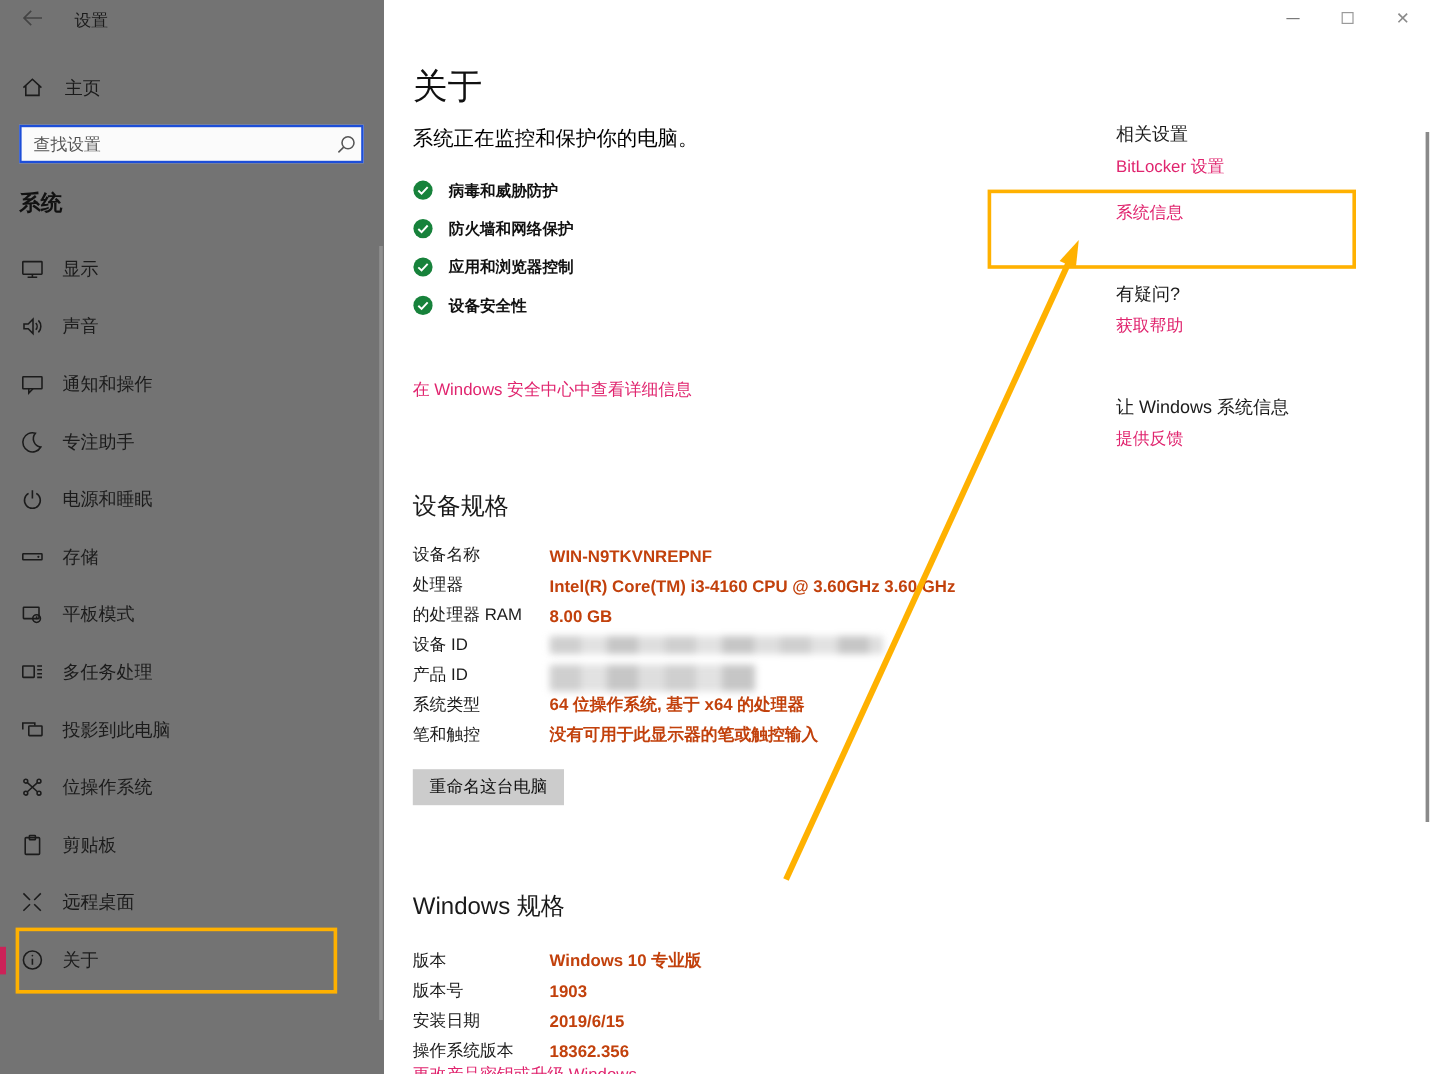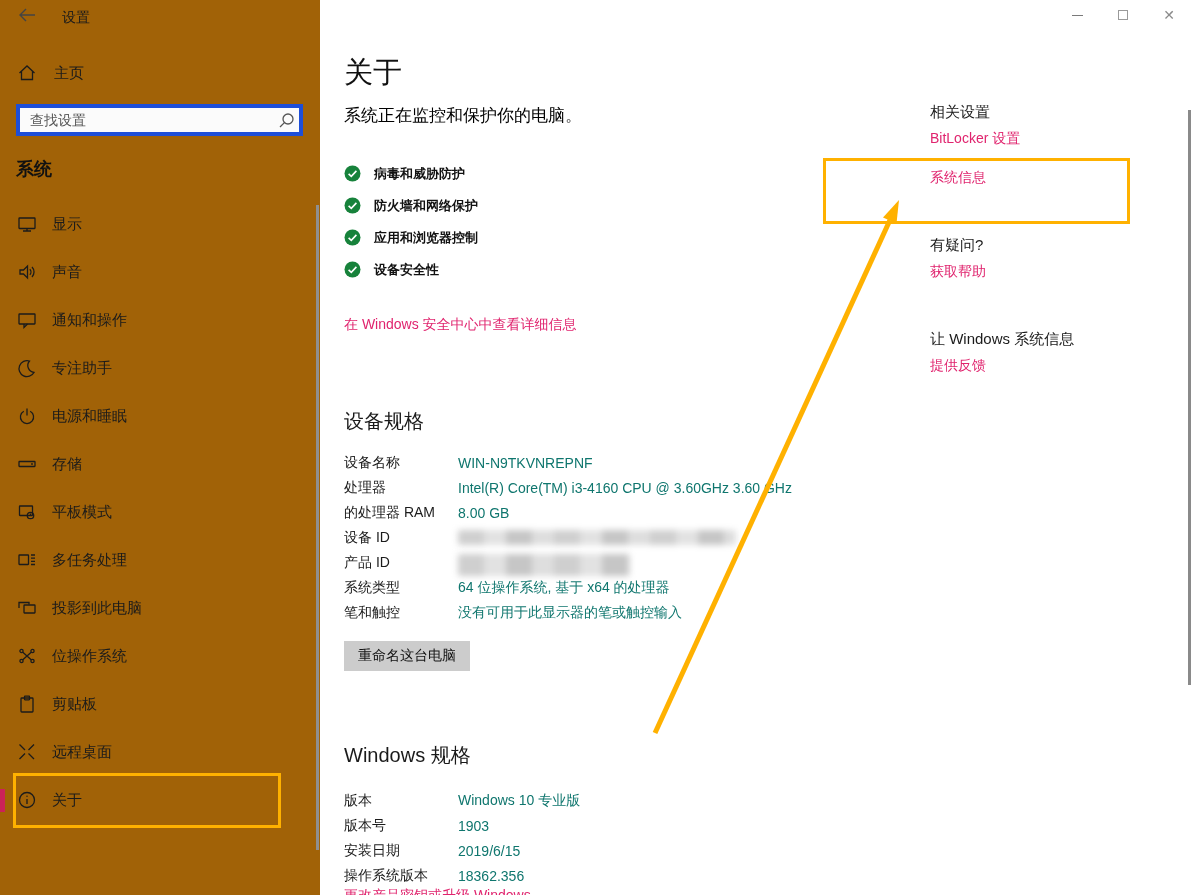--- a/index.html
+++ b/index.html
@@ -1,27 +1,27 @@
 <!DOCTYPE html>
 <html><head>
 <meta charset="utf-8">
 <style>
   * { margin:0; padding:0; box-sizing:border-box; }
   html,body { background:#fff; }
   body { font-family:"Liberation Sans","DejaVu Sans",sans-serif; }
   .screen { position:relative; width:1196px; height:895px; overflow:hidden; background:#fff; }
 
   
-  .sidebar { position:absolute; left:0; top:0; width:320px; height:895px; background:#a16207; }
+  .sidebar { position:absolute; left:0; top:0; width:320px; height:895px; background:#737373; }
   .back-btn { position:absolute; left:12px; top:5px; width:30px; height:24px; display:flex; align-items:center; justify-content:center; cursor:pointer; }
   .app-title { position:absolute; left:62px; top:9px; font-size:14px; color:#1b1b1b; }
   .home-item { position:absolute; left:0; top:58px; width:320px; height:30px; display:flex; align-items:center; cursor:pointer; }
   .home-item .nav-icon { margin-left:16px; }
   .home-item .nav-label { margin-left:16px; font-size:15px; color:#1b1b1b; }
-  .search-box { position:absolute; left:16px; top:104px; width:287px; height:32px; background:#fbfbfb; border:4px solid #1d4ed8; display:flex; align-items:center; }
+  .search-box { position:absolute; left:16px; top:104px; width:287px; height:32px; background:#fbfbfb; border:2px solid #1d4ed8; display:flex; align-items:center; }
   .search-box input { flex:1; border:none; outline:none; background:transparent; font-size:14px; color:#333; padding-left:10px; font-family:inherit; }
   .search-box input::placeholder { color:#555; }
   .search-glyph { width:26px; display:flex; justify-content:center; align-items:center; }
   .side-section { position:absolute; left:16px; top:157px; font-size:18px; font-weight:bold; color:#111; }
   .nav-list { position:absolute; left:0; top:200px; width:320px; }
   .nav-item { height:48px; display:flex; align-items:center; cursor:pointer; }
   .nav-icon { width:22px; height:22px; margin-left:16px; flex:0 0 22px; display:flex; align-items:center; justify-content:center; }
   .nav-label { margin-left:14px; font-size:15px; color:#1b1b1b; white-space:nowrap; }
   .nav-icon svg { stroke:#1b1b1b; fill:none; stroke-width:1.3; }
   .select-highlight { position:absolute; left:13px; top:773px; width:268px; height:55px; border:3px solid #FFB100; pointer-events:none; }
@@ -32,31 +32,31 @@
   .main { position:absolute; left:320px; top:0; width:876px; height:895px; background:#fff; }
   .win-controls { position:absolute; right:4px; top:0; display:flex; }
   .win-btn { width:46px; height:30px; display:flex; align-items:center; justify-content:center; color:#7a7a7a; cursor:pointer; font-size:13px; }
   .min-glyph { display:inline-block; width:11px; height:0; border-top:1px solid #7a7a7a; }
   .max-glyph { display:inline-block; width:10px; height:10px; border:1px solid #9a9a9a; }
   .close-glyph { font-size:14px; color:#8a8a8a; line-height:1; }
 
   .page-title { position:absolute; left:24px; top:53px; font-size:29px; font-weight:500; color:#111; }
   .subtitle { position:absolute; left:24px; top:104px; font-size:17px; color:#000; }
   .sec-list { position:absolute; left:24px; top:150px; }
-  .sec-item { height:32px; display:flex; align-items:flex-end; }
+  .sec-item { height:32px; display:flex; align-items:flex-start; }
   .check-circle { width:17px; height:17px; flex:0 0 17px; }
   .sec-label { margin-left:13px; font-size:13px; font-weight:bold; color:#111; line-height:17px; }
   .pink-link { color:#e0246e; font-size:14px; cursor:pointer; text-decoration:none; }
   .sec-link { position:absolute; left:24px; top:316px; }
 
   .section-h { position:absolute; font-size:20px; color:#1a1a1a; }
   .spec-rows { position:absolute; left:24px; }
   .spec-row { height:25px; display:flex; align-items:center; }
   .spec-label { width:114px; flex:0 0 114px; font-size:14px; color:#1b1b1b; white-space:nowrap; }
-  .spec-value { font-size:14px; color:#0f766e; white-space:nowrap; }
+  .spec-value { font-size:14px; color:#c2410c; white-space:nowrap;font-weight:bold; }
   .blur-block { filter:blur(3px); border-radius:2px; background:repeating-linear-gradient(90deg,#cfcfcf 0 26px,#e2e2e2 26px 48px,#c6c6c6 48px 74px,#dedede 74px 96px); }
   .blur-device { width:278px; height:15px; }
   .blur-product { width:172px; height:22px; margin-top:4px; }
   .rename-btn { position:absolute; left:24px; top:641px; width:126px; height:30px; background:#cccccc; border:none; font-size:14px; color:#111; cursor:pointer; font-family:inherit; }
   .bottom-link { position:absolute; left:24px; top:887px; }
 
   
   .rel-h { position:absolute; font-size:15px; color:#1b1b1b; }
   .rel-link { position:absolute; font-size:14px; }
   .orange-box { position:absolute; left:503px; top:158px; width:307px; height:66px; border:3px solid #FFB100; pointer-events:none; }

